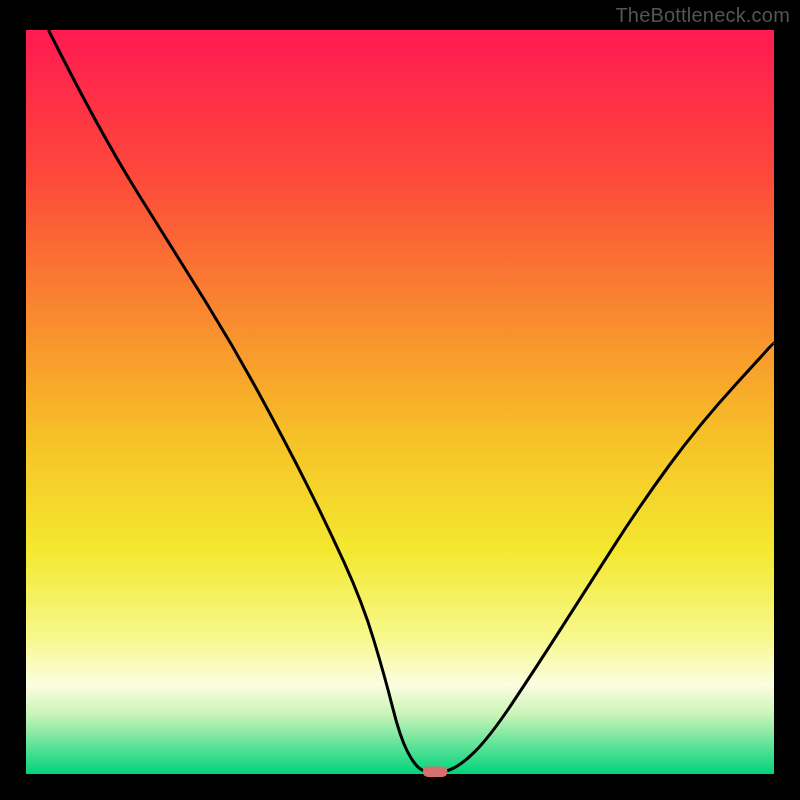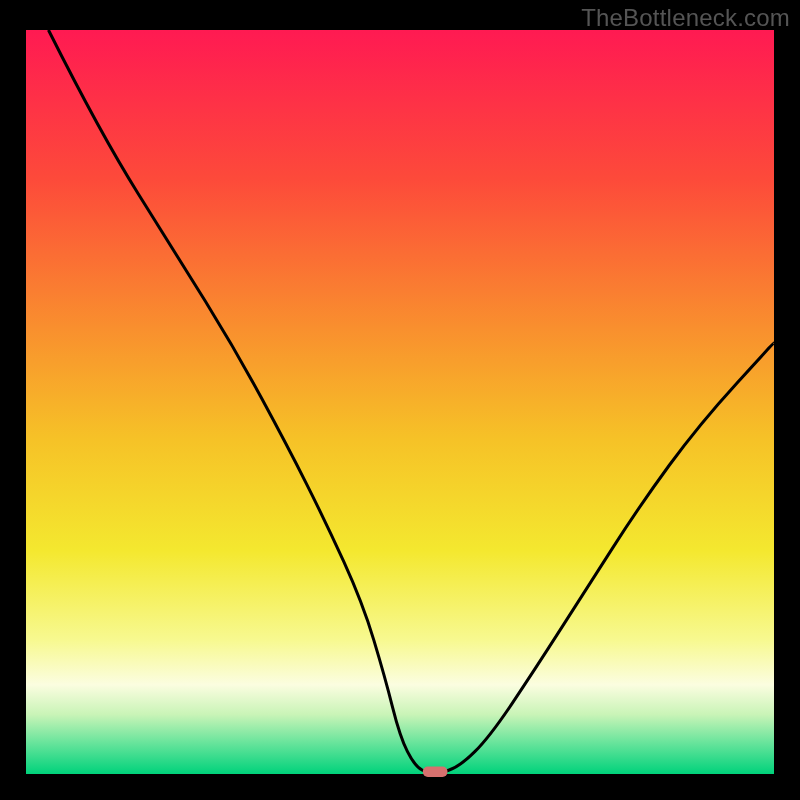--- a/index.html
+++ b/index.html
@@ -14,21 +14,21 @@
   .stage {
     position: relative;
     width: 800px;
     height: 800px;
   }
   .watermark {
     position: absolute;
     top: 4px;
     right: 10px;
     color: #555;
-    font-size: 24px;
+    font-size: 20px;
     letter-spacing: 0.2px;
     z-index: 10;
     margin-left: 36px;
   }
   svg {
     display: block;
   }
 </style>
 </head>
 <body>

